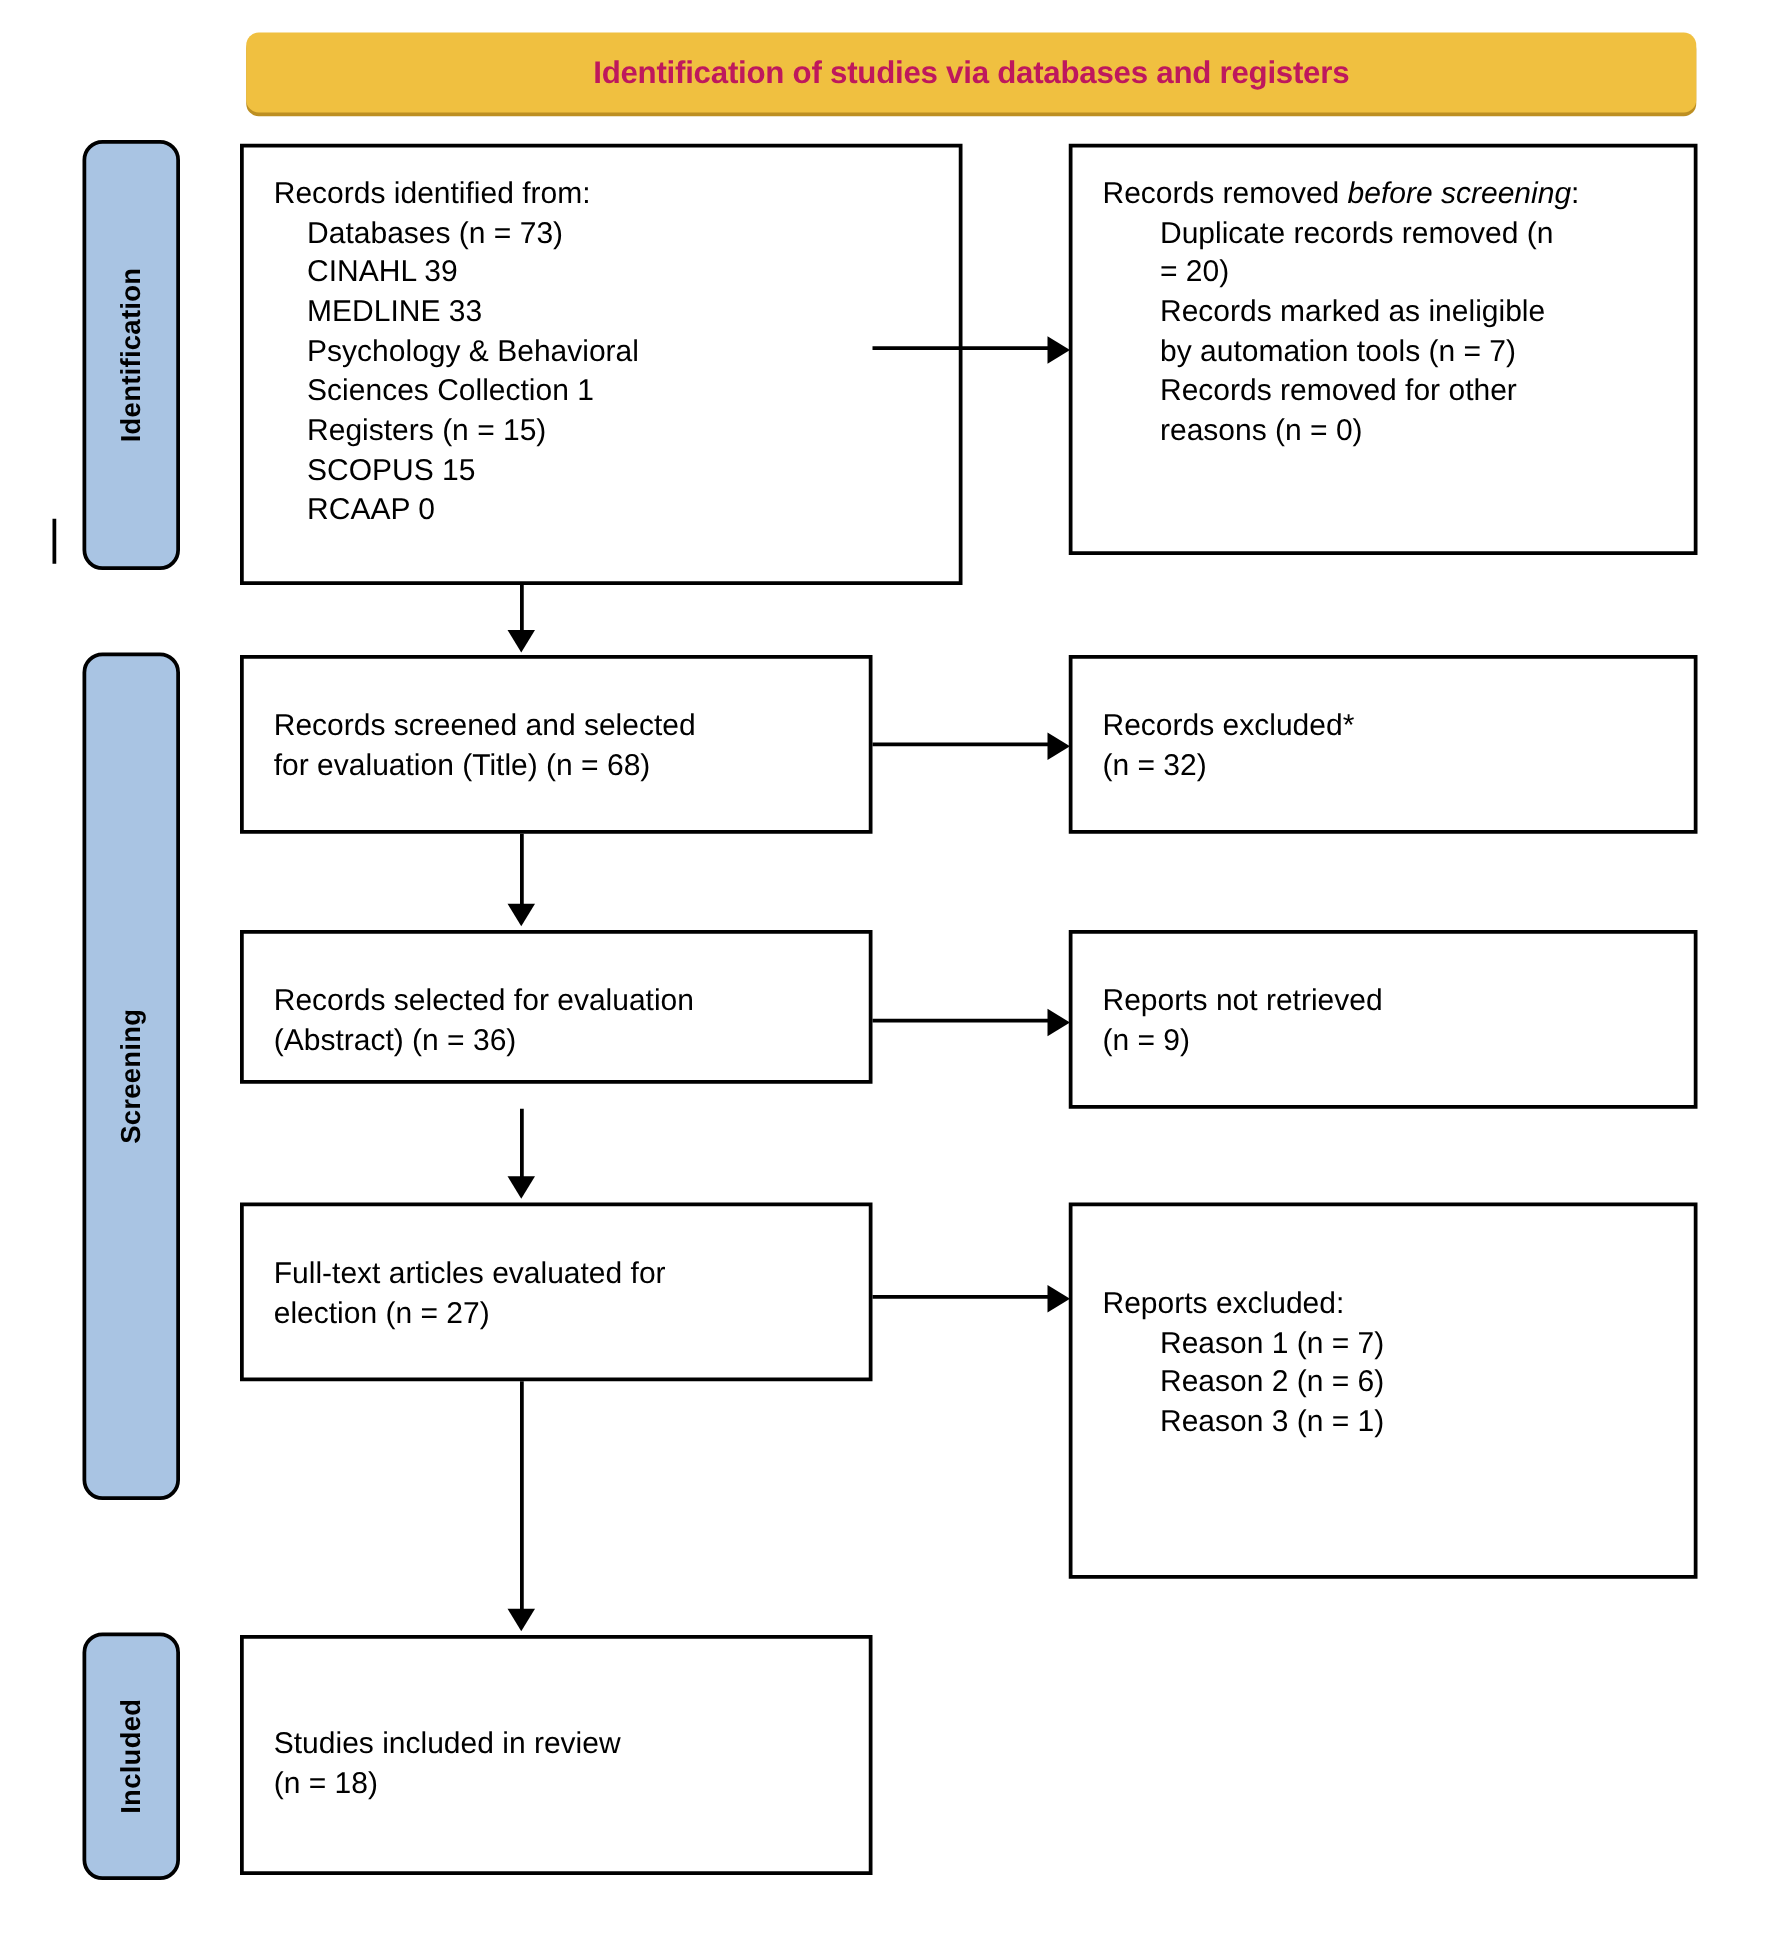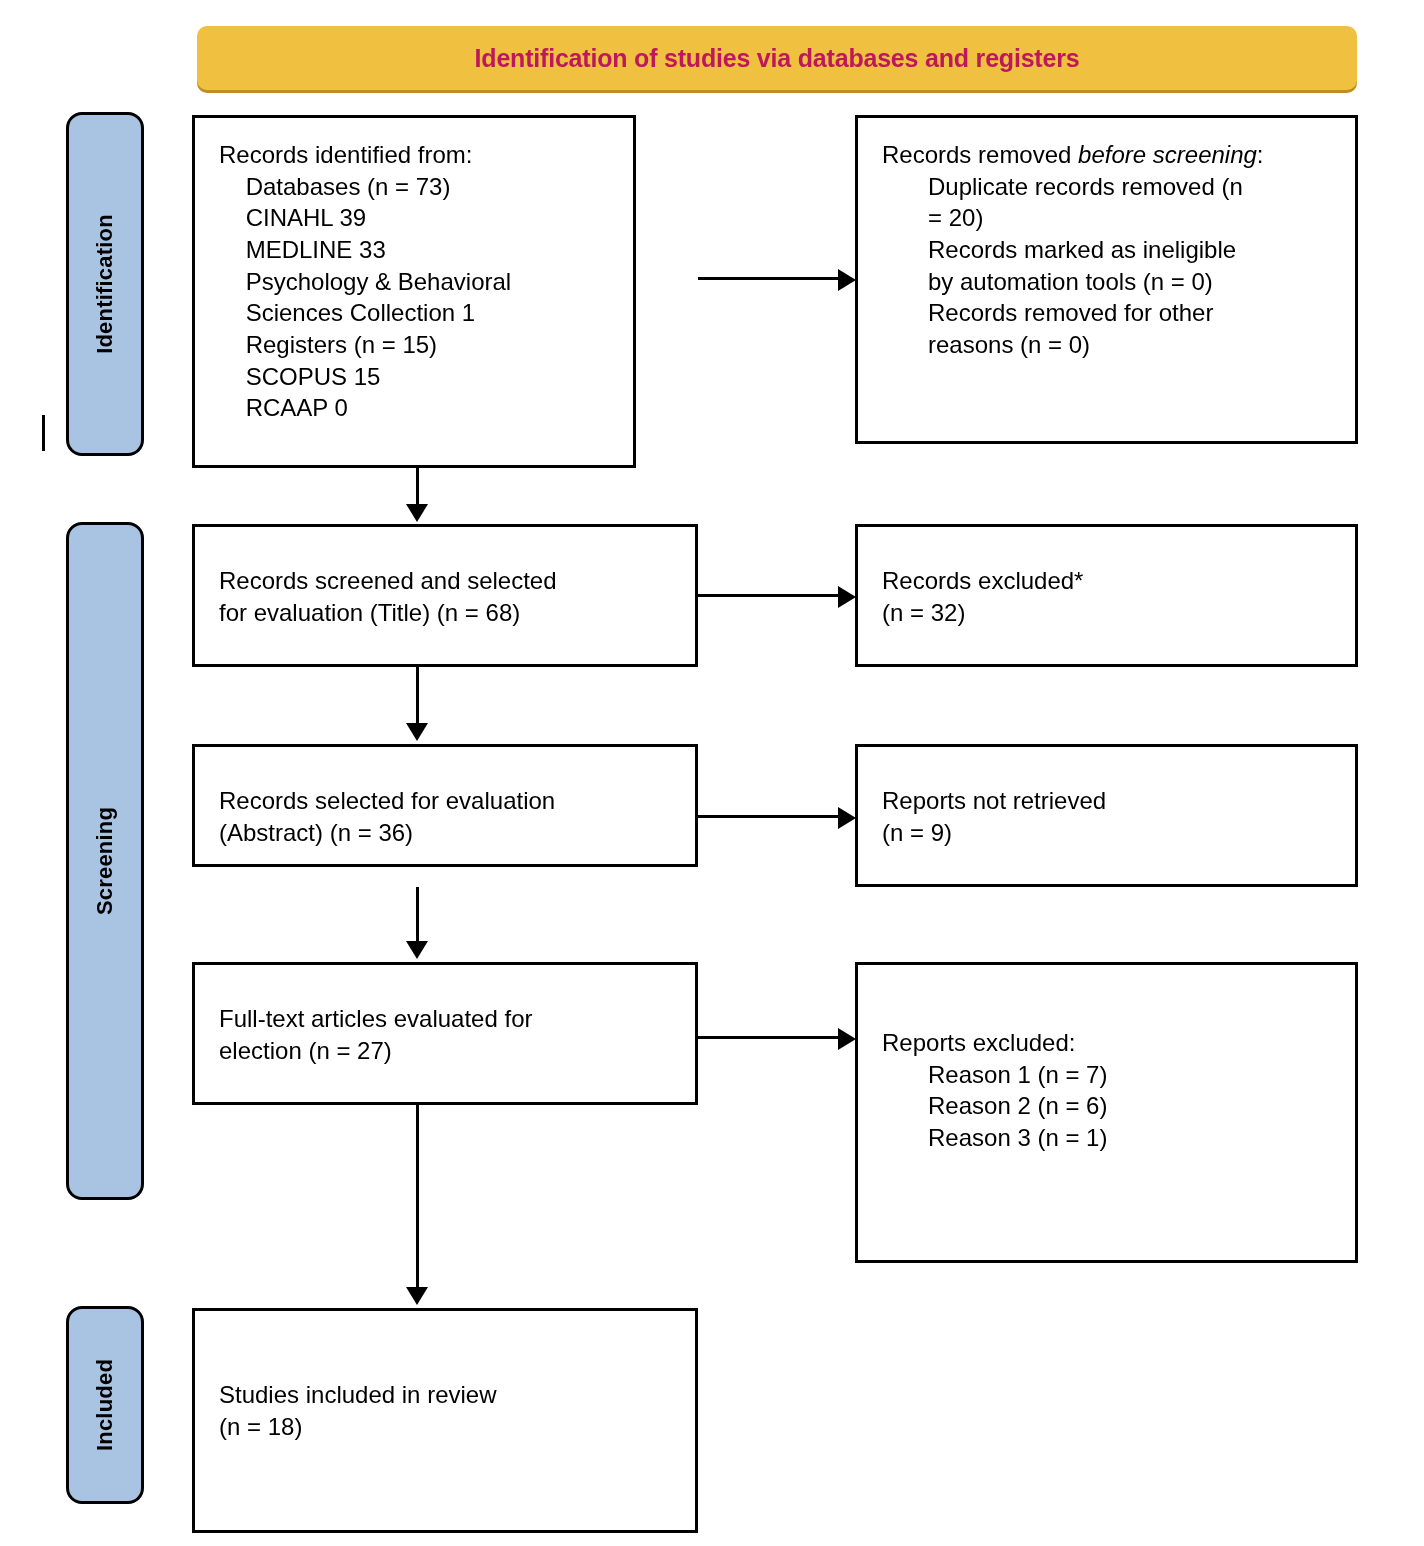--- a/index.html
+++ b/index.html
@@ -83,21 +83,21 @@
     left: 24px;
     right: 10px;
     font-size: 24px;
     line-height: 1.32;
     white-space: pre-wrap;
   }
   .indent { display: inline-block; width: 46px; }
   .ital { font-style: italic; }
 
   
-  #box-identified      { left: 192px;  top: 115px;  width: 444px;  height: 353px; }
+  #box-identified      { left: 192px;  top: 115px;  width: 578px;  height: 353px; }
   #box-identified .box-text  { top: 21px; }
 
   #box-removed         { left: 855px;  top: 115px;  width: 503px;  height: 329px; }
   #box-removed .box-text     { top: 21px; }
 
   #box-screened        { left: 192px;  top: 524px;  width: 506px;  height: 143px; }
   #box-screened .box-text    { top: 38px; }
 
   #box-excluded        { left: 855px;  top: 524px;  width: 503px;  height: 143px; padding-left: 24px; }
   #box-excluded .box-text    { top: 38px; }
@@ -107,21 +107,21 @@
 
   #box-notretrieved    { left: 855px;  top: 744px;  width: 503px;  height: 143px; }
   #box-notretrieved .box-text{ top: 38px; }
 
   #box-fulltext        { left: 192px;  top: 962px;  width: 506px;  height: 143px; }
   #box-fulltext .box-text    { top: 38px; }
 
   #box-reportsexcluded { left: 855px;  top: 962px;  width: 503px;  height: 301px; padding-left: 12px; }
   #box-reportsexcluded .box-text { top: 62px; }
 
-  #box-included        { left: 192px;  top: 1308px; width: 506px;  height: 225px; }
+  #box-included        { left: 192px;  top: 1308px; width: 506px;  height: 192px; }
   #box-included .box-text    { top: 68px; }
 
   
   .conn-h {
     position: absolute;
     height: 3px;
     background: #000000;
   }
   .conn-v {
     position: absolute;
@@ -191,21 +191,21 @@
     Registers (n = 15)
     SCOPUS 15
     RCAAP 0</div>
 </div>
 
 <div class="flow-box" id="box-removed">
   <div class="box-text"><span>Records removed </span><span class="ital">before screening</span><span>:</span>
 <span class="indent"></span><span>Duplicate records removed (n</span>
 <span class="indent"></span><span>= 20)</span>
 <span class="indent"></span><span>Records marked as ineligible</span>
-<span class="indent"></span><span>by automation tools (n = 0)</span>
+<span class="indent"></span><span>by automation tools (n = 7)</span>
 <span class="indent"></span><span>Records removed for other</span>
 <span class="indent"></span><span>reasons (n = 0)</span></div>
 </div>
 
 <div class="flow-box" id="box-screened">
   <div class="box-text">Records screened and selected
 for evaluation (Title) (n = 68)</div>
 </div>
 <div class="flow-box" id="box-excluded">
   <div class="box-text">Records excluded*

